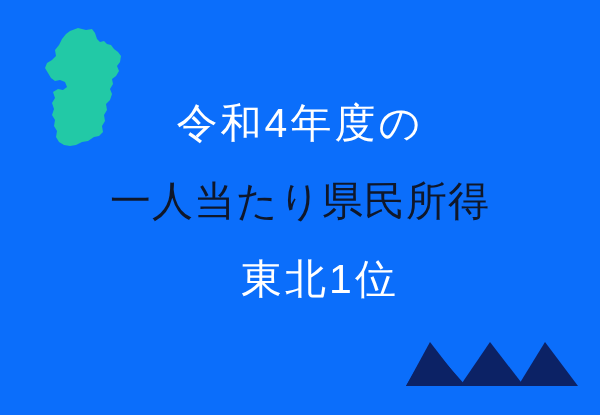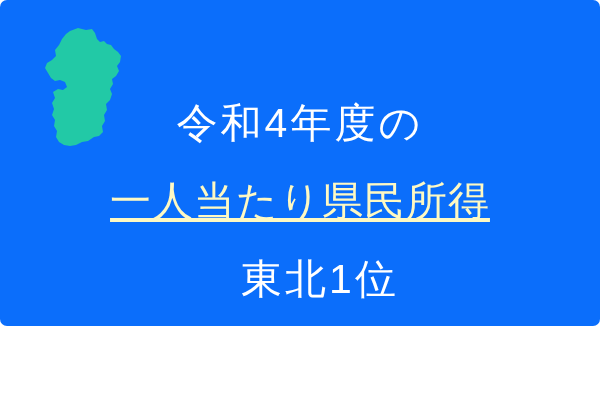--- a/index.html
+++ b/index.html
@@ -10,24 +10,23 @@
   body {
     width: 600px;
     height: 415px;
     overflow: hidden;
     font-family: "Liberation Sans", "DejaVu Sans", sans-serif;
   }
 
   #poster {
     position: relative;
     width: 600px;
-    height: 326px;
+    height: 415px;
     background: #0b6efb;
     overflow: hidden;
-    border-radius: 7px;
   }
 
   
   #map-figure {
     position: absolute;
     left: 40px;
     top: 22px;
     width: 90px;
     height: 132px;
     pointer-events: none;
@@ -89,21 +88,21 @@
                L54,115 L48,119 L42,120 L36,123 L30,124 L24,123
                L19,120 L16,115 L17,109 L14,104 L15,98 L12,93
                L14,87 L12,81 L15,76 L13,70 L18,67 L23,68 L27,65
                L25,60 L20,58 L15,59 L11,56 L8,51 L5,46 L7,41
                L12,38 L16,34 L15,28 L19,23 L22,17 L26,12 Z"></path>
     </svg>
   </div>
 
   <div id="headline">
     <span class="headline-line line-1" style="color: rgb(255, 255, 255);">令和4年度の</span>
-    <span class="headline-line line-2" style="color: #fef9c3; text-decoration: underline;">一人当たり県民所得</span>
+    <span class="headline-line line-2" style="color: #0f172a;">一人当たり県民所得</span>
     <span class="headline-line line-3" style="color: rgb(255, 255, 255); padding-left: 40px;">東北1位</span>
   </div>
 
   <div id="brand-logo">
     <svg viewBox="0 0 172 58" xmlns="http://www.w3.org/2000/svg" aria-hidden="true">
       <path fill="#0c2265" d="M24,58 L0,58 L24,17 L48,58 Z M24,58 L60,58 L24,17 Z"></path>
       <path fill="#0c2265" d="M24,14 L58,58 L0,58 Z"></path>
       <path fill="#0c2265" d="M84,14 L118,58 L54,58 Z"></path>
       <path fill="#0c2265" d="M139,14 L172,58 L112,58 Z"></path>
     </svg>

